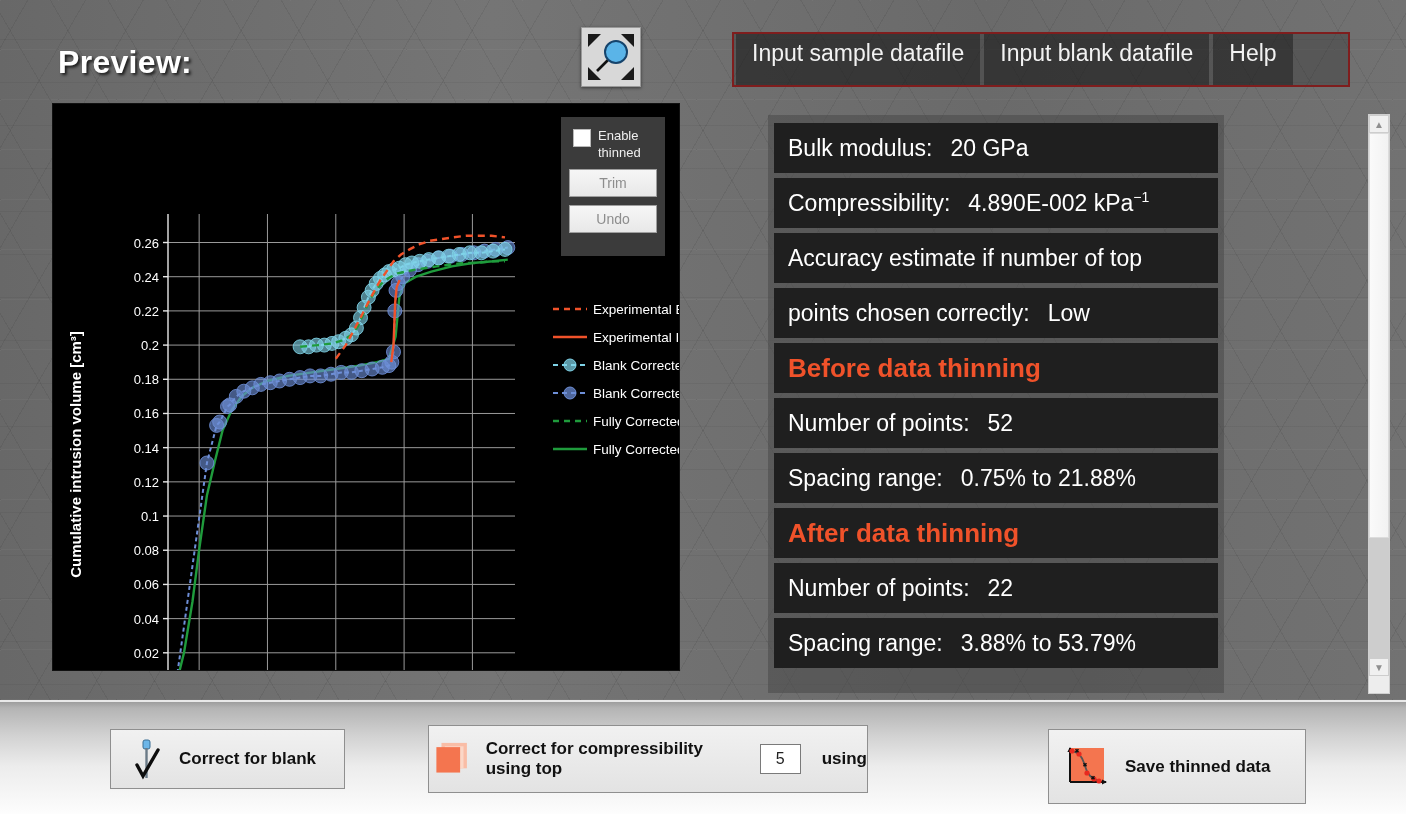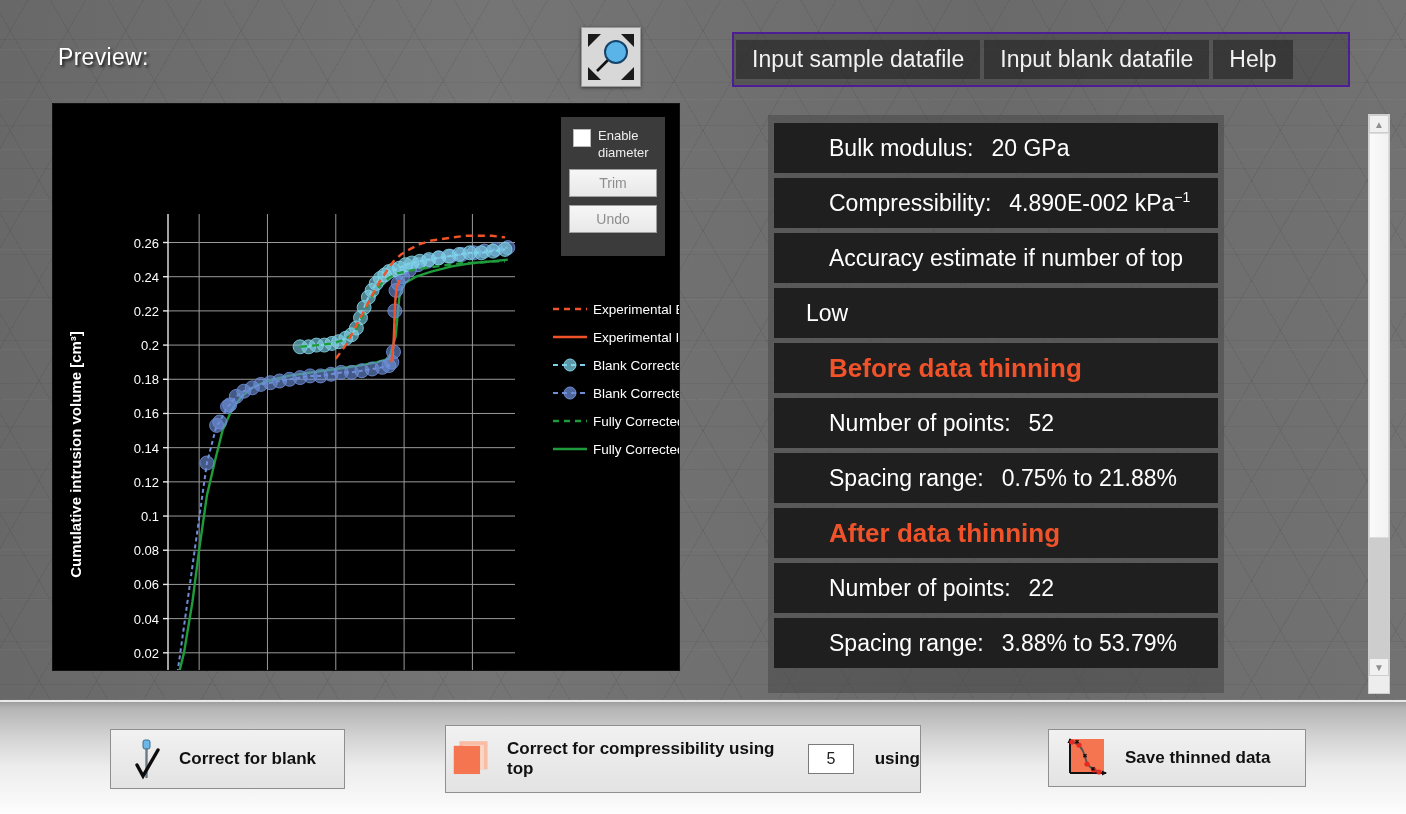--- a/index.html
+++ b/index.html
@@ -25,39 +25,39 @@
     background-image:
       repeating-linear-gradient(60deg, rgba(0,0,0,.07) 0 1px, transparent 1px 50px),
       repeating-linear-gradient(-60deg, rgba(0,0,0,.07) 0 1px, transparent 1px 50px),
       repeating-linear-gradient(0deg, rgba(0,0,0,.05) 0 1px, transparent 1px 43px);
   }
   .layer{position:absolute;}
 
   
   #preview-title{
     left:58px;top:44px;
-    font-size:23px;font-weight:normal;color:#fff;
+    font-size:32px;font-weight:bold;color:#fff;
     letter-spacing:.3px;
     text-shadow:2px 2px 3px rgba(0,0,0,.75);
   }
 
   
   #zoom-btn{
     left:581px;top:27px;width:58px;height:58px;
     background:#d8d8d8;border:1px solid #9a9a9a;
     box-shadow:0 1px 3px rgba(0,0,0,.5);
     cursor:pointer;
   }
 
   
   #menubar{
     left:732px;top:32px;width:614px;height:51px;
-    border:2px solid #4c1d95;
+    border:2px solid #7f1d1d;
     background:rgba(40,40,40,.35);
-    display:flex;align-items:center;
+    display:flex;
   }
   #menubar .mi{
     color:#f2f2f2;font-size:23px;
     padding:6px 16px;margin:0 2px;
     background:rgba(20,20,20,.45);
     cursor:pointer;white-space:nowrap;
   }
 
   
   #chart-panel{
@@ -95,21 +95,21 @@
     box-sizing:border-box;
   }
   .inforow{
     background:#1f1f1f;
     height:50px;margin-bottom:5px;
     display:flex;align-items:center;
     padding-left:14px;
     box-sizing:border-box;
     color:#fff;font-size:23px;white-space:nowrap;
   }
-  .inforow .lbl{min-width:0;margin-left:41px;}
+  .inforow .lbl{min-width:0;}
   .inforow .val{margin-left:18px;}
   .inforow.head{color:#f0522a;font-weight:bold;font-size:26px;}
   sup.exp{font-size:14px;vertical-align:super;}
 
   
   #scrollbar{
     left:1368px;top:114px;width:22px;height:580px;
     background:#ededed;border:1px solid #cfcfcf;box-sizing:border-box;
   }
   .sb-btn{
@@ -133,22 +133,22 @@
   }
   .botbtn{
     position:absolute;
     background:linear-gradient(#f1f1f1,#e3e3e3);
     border:1px solid #8f8f8f;
     display:flex;align-items:center;
     font-size:17px;font-weight:bold;color:#111;
     cursor:pointer;box-sizing:border-box;
   }
   #btn-blank{left:110px;top:729px;width:235px;height:60px;padding-left:18px;gap:16px;}
-  #btn-compress{left:445px;top:725px;width:476px;height:68px;padding-left:4px;gap:12px;}
-  #btn-save{left:1048px;top:729px;width:258px;height:58px;padding-left:14px;gap:14px;}
+  #btn-compress{left:428px;top:725px;width:440px;height:68px;padding-left:4px;gap:12px;}
+  #btn-save{left:1048px;top:729px;width:258px;height:75px;padding-left:14px;gap:14px;}
   #topn-input{
     width:46px;height:28px;background:#fff;border:1px solid #7a7a7a;
     display:flex;align-items:center;justify-content:center;
     font-weight:normal;font-size:16px;color:#222;margin:0 9px;cursor:text;
   }
 </style>
 </head>
 <body>
 
 <div id="bg"></div>
@@ -454,39 +454,40 @@
         <text x="288.5" y="629" fill="#ffffff" font-size="17" font-weight="bold" text-anchor="middle" font-family="&quot;Liberation Sans&quot;,sans-serif">Pressure [MPa]</text>
         <text x="288.5" y="675" fill="#ffffff" font-size="14" text-anchor="middle" font-family="&quot;Liberation Sans&quot;,sans-serif">Equivalent capillary diameter [µm]</text>
         <text x="0" y="0" fill="#ffffff" font-size="15" font-weight="bold" text-anchor="middle" font-family="&quot;Liberation Sans&quot;,sans-serif" transform="translate(28,350.5) rotate(-90)">Cumulative intrusion volume [cm³]</text>
       </g>
   </svg>
 </div>
 
 <div class="layer" id="trim-box">
   <div id="trim-chk-row">
     <div id="trim-chk"></div>
-    <div id="trim-chk-label">Enable diameter</div>
+    <div id="trim-chk-label">Enable thinned</div>
   </div>
   <div class="trimbtn">Trim</div>
   <div class="trimbtn">Undo</div>
 </div>
 
 <div class="layer" id="info-panel">
     <div class="inforow">
       <span class="lbl">Bulk modulus:</span>
       <span class="val">20 GPa</span>
     </div>
     <div class="inforow">
       <span class="lbl">Compressibility:</span>
       <span class="val">4.890E-002 kPa<sup class="exp">−1</sup></span>
     </div>
     <div class="inforow">
       <span class="lbl">Accuracy estimate if number of top</span>
     </div>
     <div class="inforow">
+      <span class="lbl">points chosen correctly:</span>
       <span class="val">Low</span>
     </div>
     <div class="inforow head">
       <span class="lbl">Before data thinning</span>
     </div>
     <div class="inforow">
       <span class="lbl">Number of points:</span>
       <span class="val">52</span>
     </div>
     <div class="inforow">

